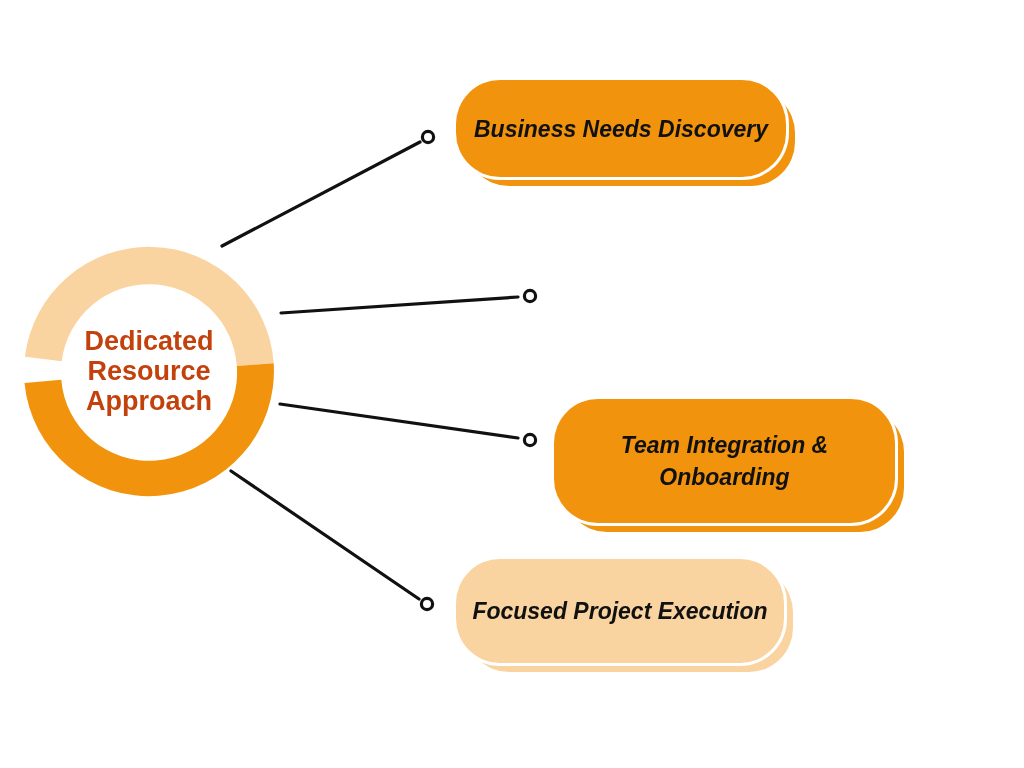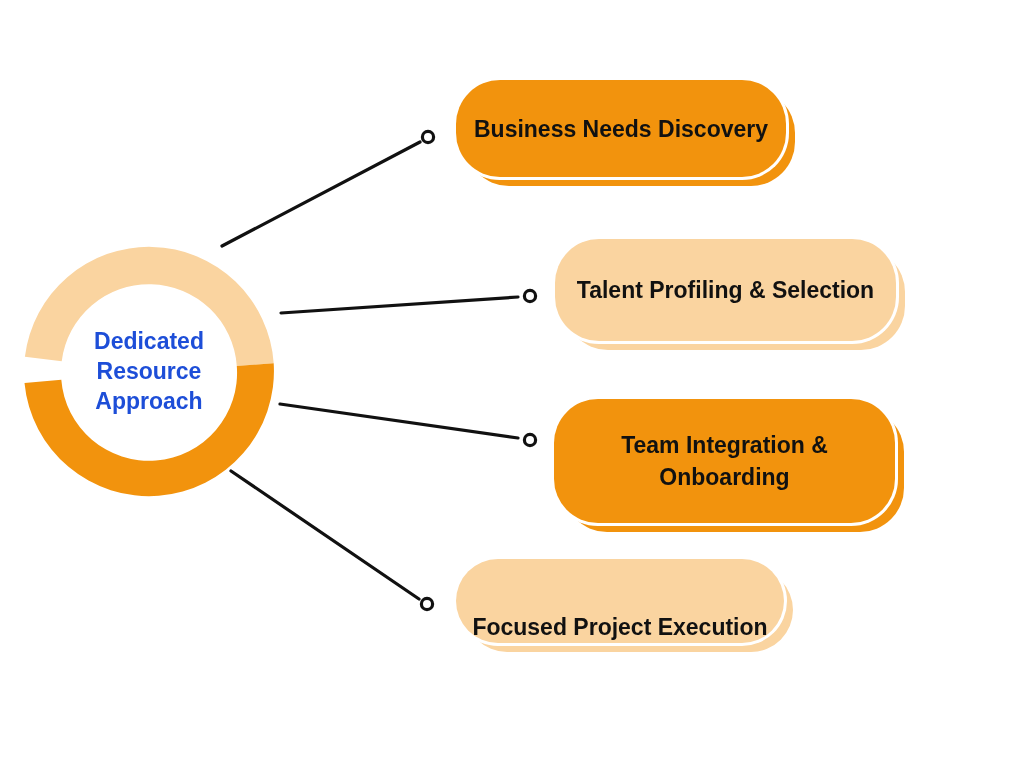--- a/index.html
+++ b/index.html
@@ -32,51 +32,52 @@
     fill: #ffffff;
     stroke: #111111;
     stroke-width: 3.2;
   }
   .center-label {
     position: absolute;
     left: 64px;
     top: 326px;
     width: 170px;
     text-align: center;
-    font-size: 23px;
+    font-size: 27px;
     font-weight: 700;
     line-height: 30px;
-    color: #1d4ed8;
+    color: #c2410c;
     letter-spacing: 0px;
   }
   .node {
     position: absolute;
     display: flex;
     align-items: center;
     justify-content: center;
     text-align: center;
     background: var(--c);
     border-radius: 44px;
     box-shadow: 0 0 0 3px #ffffff, 9px 9px 0 0 var(--c);
     color: #111111;
     font-weight: 700;
     font-size: 23px;
     line-height: 32px;
   }
   .node .node-label {
     white-space: nowrap;
+    font-style: italic;
   }
   .node.two-line .node-label {
     white-space: normal;
     max-width: 262px;
   }
   .node-1 { left: 456px; top: 80px;  width: 330px; height: 97px;  }
   .node-2 { left: 555px; top: 239px; width: 341px; height: 102px; }
   .node-3 { left: 554px; top: 399px; width: 341px; height: 124px; }
-  .node-4 { left: 456px; top: 559px; width: 328px; height: 84px; align-items: flex-end;  }
+  .node-4 { left: 456px; top: 559px; width: 328px; height: 104px;  }
 </style>
 </head>
 <body>
 
 <div class="canvas">
 
   <svg class="overlay" viewBox="0 0 1024 768" aria-hidden="true">
 
     <path d="M 24.9 356.8 A 125 125 0 0 1 273.7 363.3 L 236.8 365.9 A 88 88 0 0 0 61.7 361.3 Z" fill="#FAD4A0"></path>
     <path d="M 273.7 363.3 A 125 125 0 0 1 24.5 382.9 L 61.3 379.7 A 88 88 0 0 0 236.8 365.9 Z" fill="#F2930D"></path>
@@ -91,23 +92,20 @@
     <circle class="dot" cx="530" cy="440" r="5.6"></circle>
     <circle class="dot" cx="427" cy="604" r="5.6"></circle>
   </svg>
 
   <div class="center-label">Dedicated Resource Approach</div>
 
   <div class="node node-1" style="--c: #F2930D;">
     <span class="node-label">Business Needs Discovery</span>
   </div>
 
-  <div class="node node-2" style="--c: #FAD4A0;">
-    <span class="node-label">Talent Profiling &amp; Selection</span>
-  </div>
 
   <div class="node node-3 two-line" style="--c: #F2930D;">
     <span class="node-label">Team Integration &amp; Onboarding</span>
   </div>
 
   <div class="node node-4" style="--c: #FAD4A0;">
     <span class="node-label">Focused Project Execution</span>
   </div>
 
 </div>

